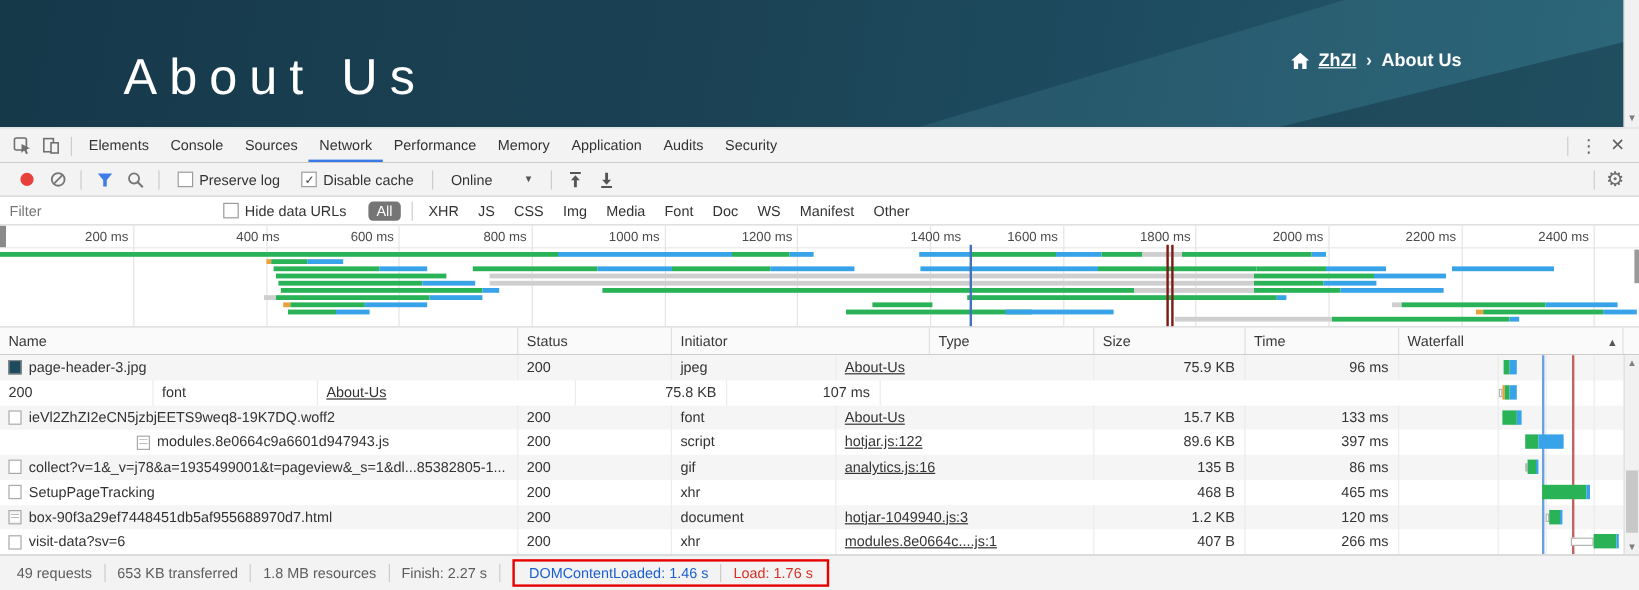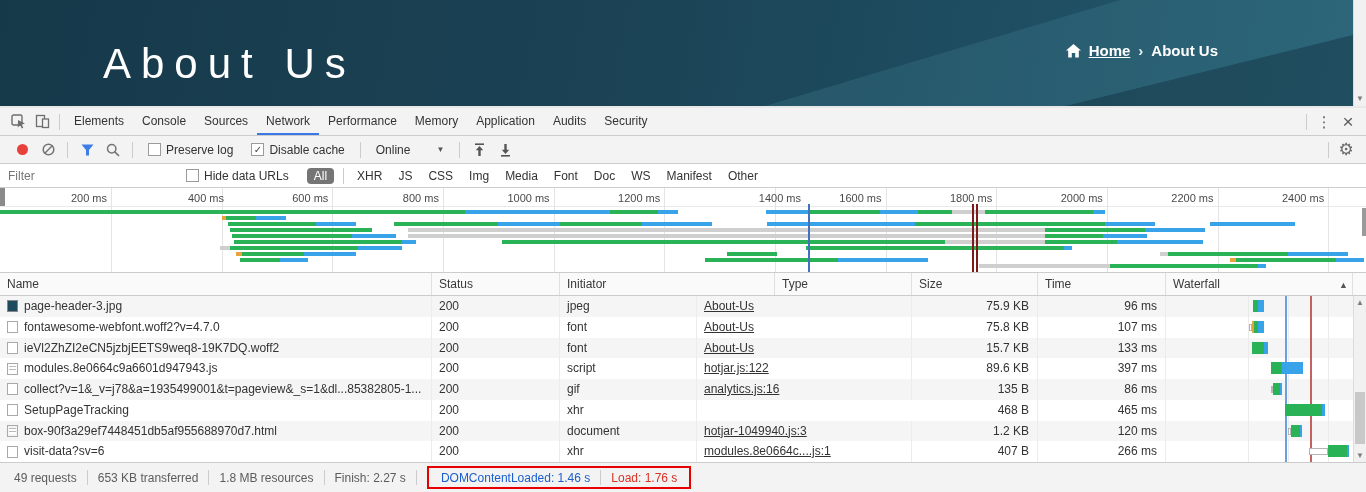--- a/index.html
+++ b/index.html
@@ -115,21 +115,21 @@
   <div id="banner">
     <div class="diag1"></div>
     <div class="diag2"></div>
     <h1>About Us</h1>
     <div id="breadcrumb">
       <span>
         <svg width="15" height="14" viewBox="0 0 15 14">
             <path d="M7.5 0 L15 6.5 H12.8 V13.5 H9.2 V9 H5.8 V13.5 H2.2 V6.5 H0 Z" fill="#ffffff"></path>
           </svg>
       </span>
-      <a>Home</a>
+      <a>ZhZI</a>
       <span class="sep">›</span>
       <span>About Us</span>
     </div>
     <div id="page-scrollbar">
       <span class="arr">▼</span>
     </div>
   </div>
 
   <div id="tabbar" class="bar">
     <span class="icon-btn">
@@ -240,21 +240,21 @@
       </span>
   </div>
 
   <div id="overview">
     <div class="ruler-edge"></div>
     <div class="handle"></div>
     <div id="ov-host">
         <div class="gridline" style="left: 111px;"></div>
         <div class="tick-label" style="left: 43px;">200 ms</div>
         <div class="gridline" style="left: 221.65px;"></div>
-        <div class="tick-label" style="left: 160px;">400 ms</div>
+        <div class="tick-label" style="left: 169px;">400 ms</div>
         <div class="gridline" style="left: 332.3px;"></div>
         <div class="tick-label" style="left: 264.3px;">600 ms</div>
         <div class="gridline" style="left: 442.95px;"></div>
         <div class="tick-label" style="left: 374.95px;">800 ms</div>
         <div class="gridline" style="left: 553.6px;"></div>
         <div class="tick-label" style="left: 485.6px;">1000 ms</div>
         <div class="gridline" style="left: 664.25px;"></div>
         <div class="tick-label" style="left: 596.25px;">1200 ms</div>
         <div class="gridline" style="left: 774.9px;"></div>
         <div class="tick-label" style="left: 737px;">1400 ms</div>
@@ -355,43 +355,39 @@
             <span class="fico thumb"></span>
             <span>page-header-3.jpg</span>
           </div>
           <div class="cell" style="width: 128px;">200</div>
           <div class="cell" style="width: 137px;">jpeg</div>
           <div class="cell" style="width: 215px;"><span class="ini-link">About-Us</span></div>
           <div class="cell num" style="width: 126px;">75.9 KB</div>
           <div class="cell num" style="width: 128px;">96 ms</div>
         </div>
         <div class="req-row">
-          <div class="cell name-cell" style="width: 432px;">
-            <span class="fico doc"></span>
-            <span>fontawesome-webfont.woff2?v=4.7.0</span>
-          </div>
           <div class="cell" style="width: 128px;">200</div>
           <div class="cell" style="width: 137px;">font</div>
           <div class="cell" style="width: 215px;"><span class="ini-link">About-Us</span></div>
           <div class="cell num" style="width: 126px; text-align: right;">75.8 KB</div>
           <div class="cell num" style="width: 128px;">107 ms</div>
         </div>
         <div class="req-row odd">
           <div class="cell name-cell" style="width: 432px;">
             <span class="fico doc"></span>
             <span>ieVl2ZhZI2eCN5jzbjEETS9weq8-19K7DQ.woff2</span>
           </div>
           <div class="cell" style="width: 128px;">200</div>
           <div class="cell" style="width: 137px;">font</div>
           <div class="cell" style="width: 215px;"><span class="ini-link">About-Us</span></div>
           <div class="cell num" style="width: 126px;">15.7 KB</div>
           <div class="cell num" style="width: 128px;">133 ms</div>
         </div>
         <div class="req-row">
-          <div class="cell name-cell" style="width: 432px;">
+          <div class="cell name-cell" style="width: 432px; justify-content: center;">
             <span class="fico script"></span>
             <span>modules.8e0664c9a6601d947943.js</span>
           </div>
           <div class="cell" style="width: 128px;">200</div>
           <div class="cell" style="width: 137px;">script</div>
           <div class="cell" style="width: 215px;"><span class="ini-link">hotjar.js:122</span></div>
           <div class="cell num" style="width: 126px;">89.6 KB</div>
           <div class="cell num" style="width: 128px;">397 ms</div>
         </div>
         <div class="req-row odd">

